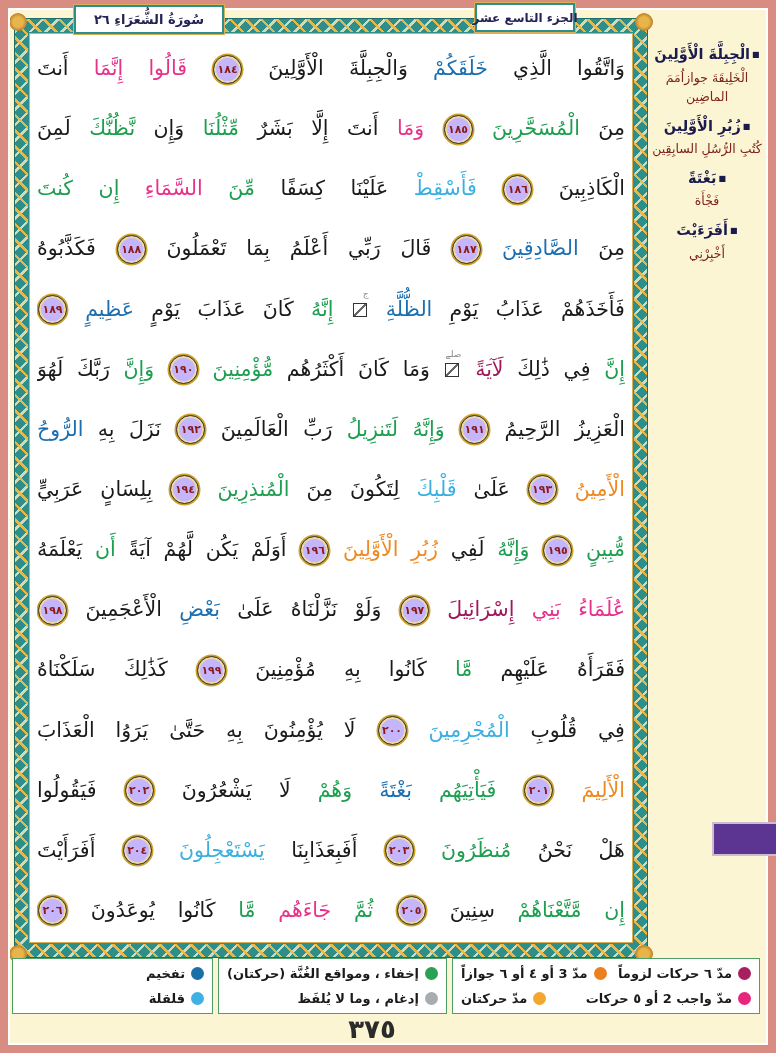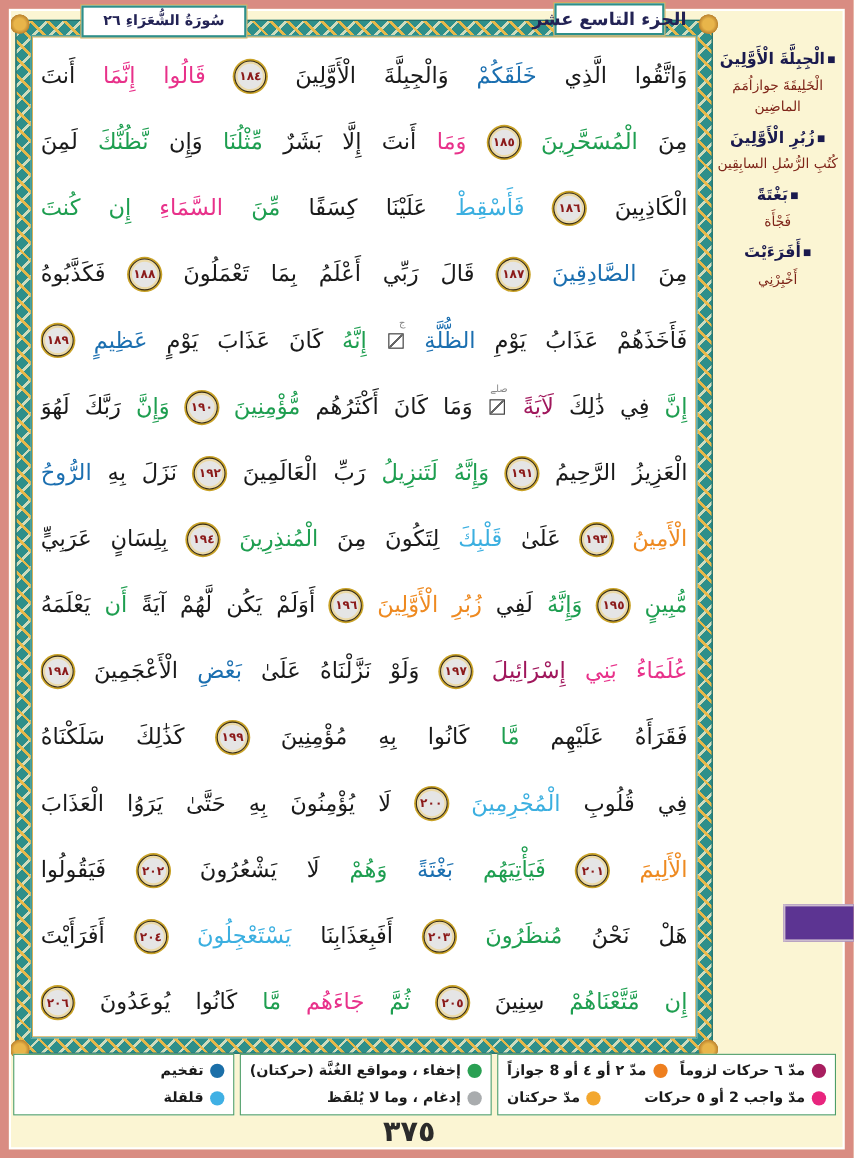--- a/index.html
+++ b/index.html
@@ -36,31 +36,31 @@
     display:flex;flex-direction:column;justify-content:space-between;
   }
   
   .cartouche{
     position:absolute;background:#FFFFFF;border:2px solid #2E8F8A;
     box-shadow:0 0 0 1px #D8B05A;z-index:6;
     display:flex;align-items:center;justify-content:center;
     color:#232355;font-weight:bold;font-size:13px;white-space:nowrap;
   }
   .cart-surah{left:74px;top:5px;width:146px;height:25px;}
-  .cart-juz{left:504px;top:3px;width:96px;height:25px;font-size:16px;}
+  .cart-juz{left:475px;top:3px;width:96px;height:25px;font-size:12px;}
   
   .qline{
     direction:rtl;height:60px;line-height:60px;white-space:nowrap;
     text-align:justify;text-align-last:justify;overflow:hidden;
     font-size:20.5px;color:#1A1A1A;font-weight:500;
   }
   .vmed{
     display:inline-flex;align-items:center;justify-content:center;
     width:27px;height:27px;border-radius:50%;
-    border:1.6px solid #3A2E14;background:#e5e5e5;
+    border:1.6px solid #3A2E14;background:#c4b5fd;
     box-shadow:0 0 0 1.5px #C9A227, inset 0 0 0 2px #EBD9A6;
     color:#8B1A1A;font-size:11px;font-weight:bold;
     vertical-align:middle;line-height:normal;margin:0 1px;
   }
   .pbox{
     display:inline-block;width:12px;height:12px;border:1.5px solid #333;
     background:linear-gradient(135deg,transparent 44%,#666 44% 56%,transparent 56%);
     vertical-align:middle;position:relative;margin:0 2px;
   }
   .pbox i{
@@ -165,21 +165,21 @@
 
 <div class="legend" id="legend">
     <div class="lg-box b-madd">
       <div class="lg-row">
         <span class="lg-item">
           <span class="dot" style="background: rgb(168, 30, 95);"></span>
           <span class="lg-label">مدّ ٦ حركات لزوماً</span>
         </span>
         <span class="lg-item">
           <span class="dot" style="background: rgb(238, 127, 31);"></span>
-          <span class="lg-label">مدّ ٢ أو ٤ أو 8 جوازاً</span>
+          <span class="lg-label">مدّ 3 أو ٤ أو ٦ جوازاً</span>
         </span>
       </div>
       <div class="lg-row">
         <span class="lg-item">
           <span class="dot" style="background: rgb(232, 37, 126);"></span>
           <span class="lg-label">مدّ واجب 2 أو ٥ حركات</span>
         </span>
         <span class="lg-item">
           <span class="dot" style="background: rgb(243, 167, 46);"></span>
           <span class="lg-label">مدّ حركتان</span>

